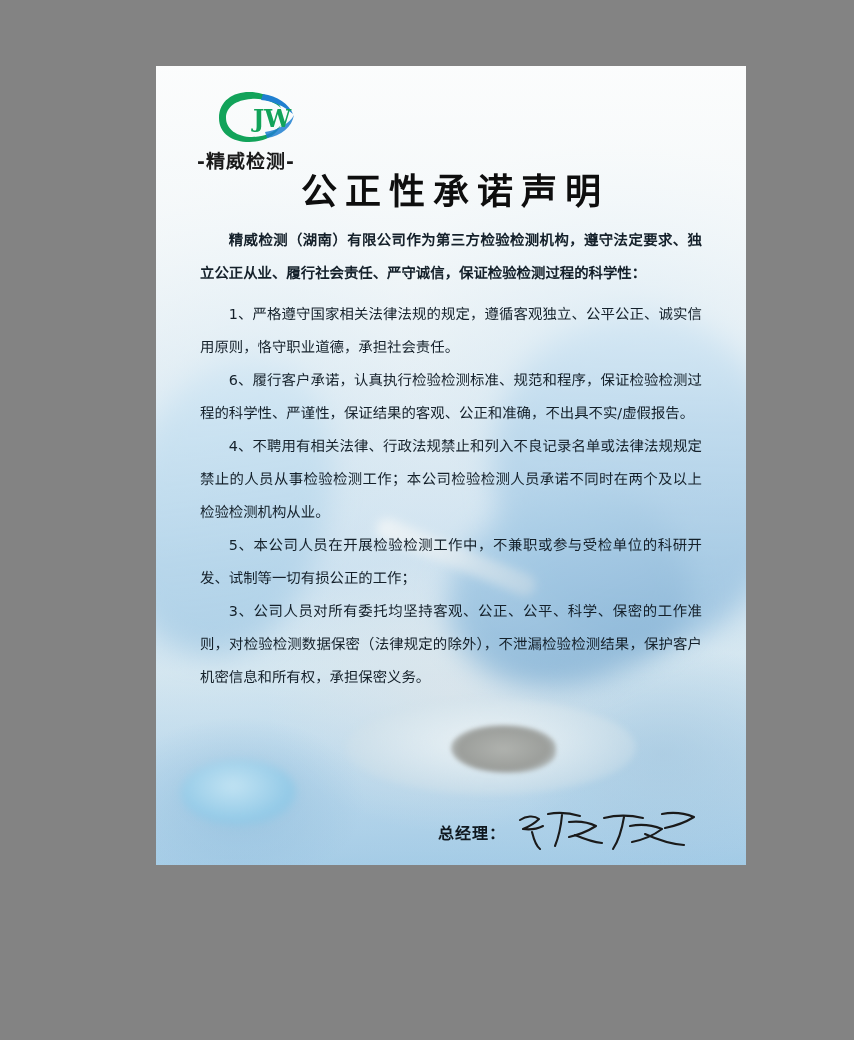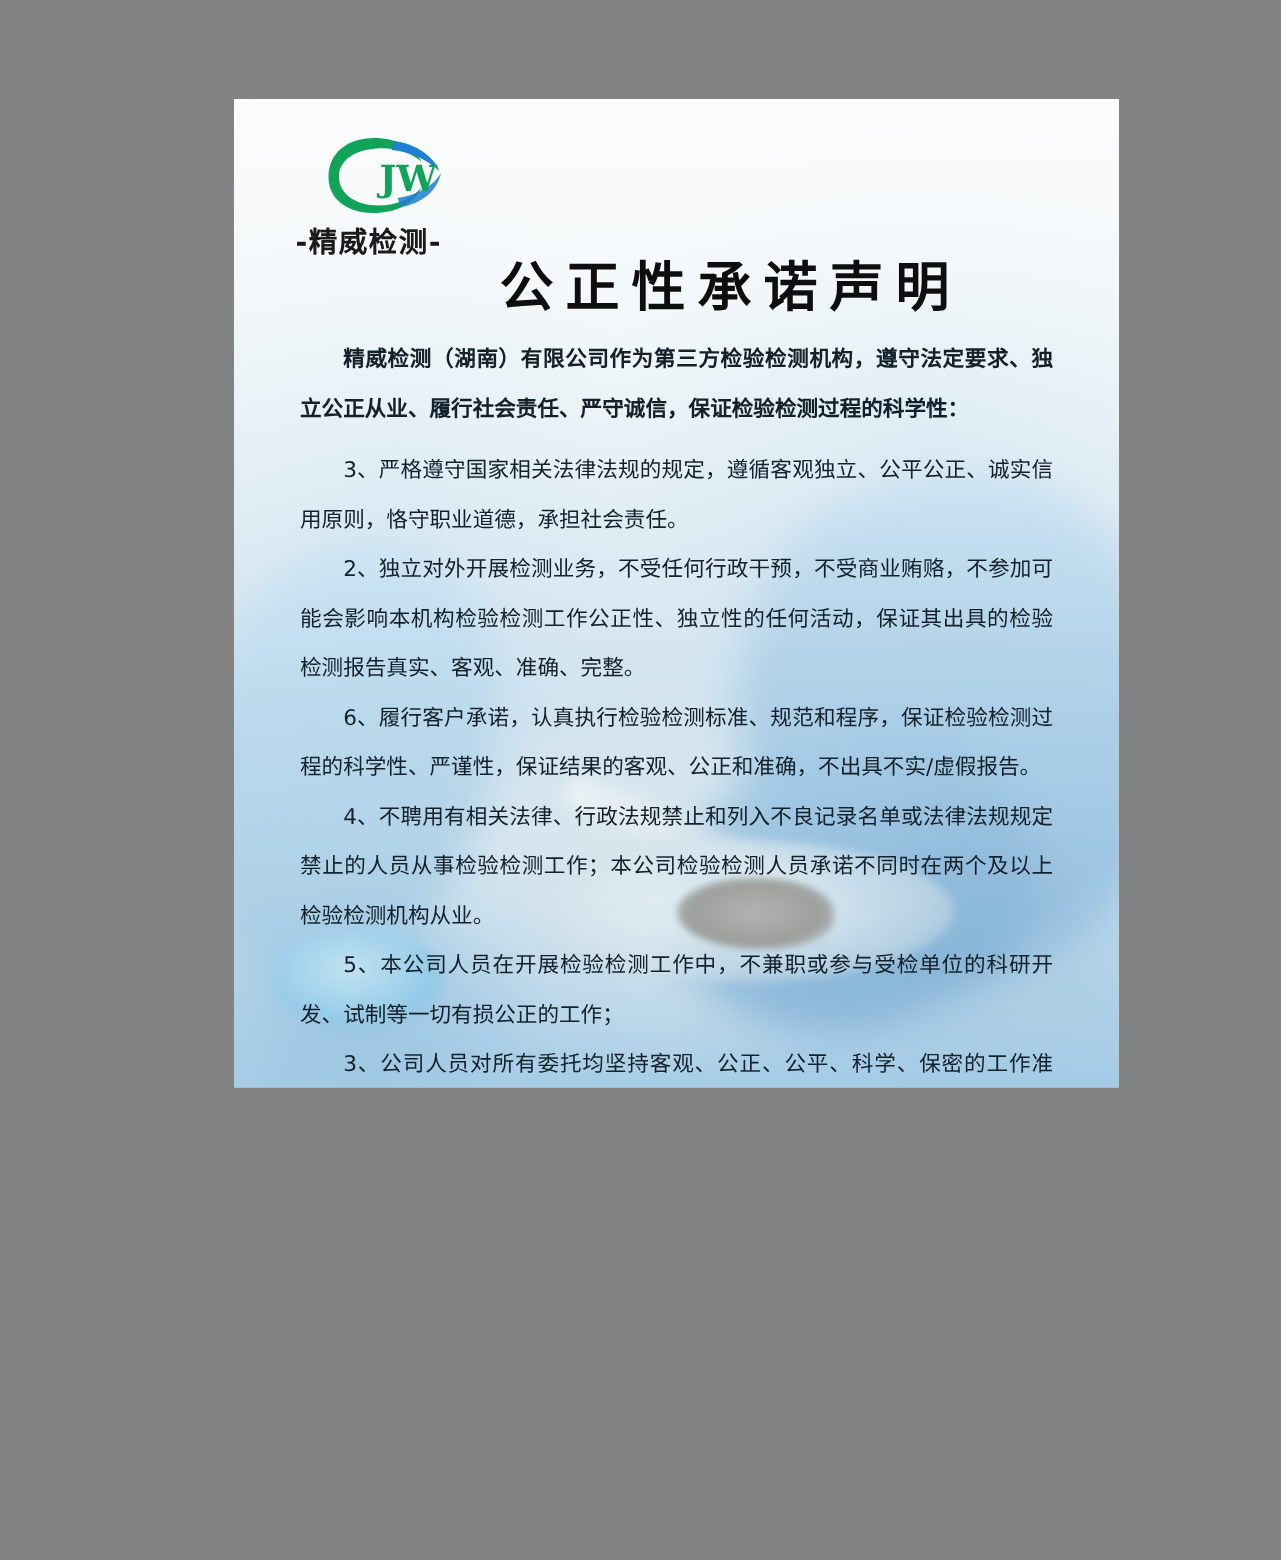--- a/index.html
+++ b/index.html
@@ -21,21 +21,21 @@
     height: 1040px;
     background: #838383;
   }
 
   
   .sheet {
     position: absolute;
     left: 156px;
     top: 66px;
     width: 590px;
-    height: 659px;
+    height: 799px;
     overflow: hidden;
     background: #dfe6ea;
   }
 
   
   .bg-photo {
     position: absolute;
     inset: 0;
     background:
       radial-gradient(ellipse 220px 160px at 86% 86%, rgba(120,170,205,0.55), rgba(120,170,205,0) 70%),
@@ -143,21 +143,20 @@
     top: 96px;
     left: 0;
     width: 590px;
     text-align: center;
     font-family: "DejaVu Serif", serif;
     font-size: 36px;
     font-weight: bold;
     letter-spacing: 8px;
     color: #0e0e0e;
     text-indent: 8px;
-    padding-left: 32px;
   }
 
   .body-text {
     position: absolute;
     top: 158px;
     left: 44px;
     width: 502px;
     color: #14202a;
     font-family: "DejaVu Sans", sans-serif;
     font-size: 14.4px;
@@ -244,22 +243,21 @@
             <text x="40" y="39" font-family="DejaVu Serif, serif" font-size="24" font-weight="bold" fill="#12a35a">JW</text>
           </svg>
         </div>
         <div class="logo-name">-精威检测-</div>
       </div>
 
       <div class="doc-title">公正性承诺声明</div>
 
       <div class="body-text">
         <p class="para lead">精威检测（湖南）有限公司作为第三方检验检测机构，遵守法定要求、独立公正从业、履行社会责任、严守诚信，保证检验检测过程的科学性：</p>
-        <p class="para">3、严格遵守国家相关法律法规的规定，遵循客观独立、公平公正、诚实信用原则，恪守职业道德，承担社会责任。</p>
-        <p class="para">2、独立对外开展检测业务，不受任何行政干预，不受商业贿赂，不参加可能会影响本机构检验检测工作公正性、独立性的任何活动，保证其出具的检验检测报告真实、客观、准确、完整。</p>
+        <p class="para">1、严格遵守国家相关法律法规的规定，遵循客观独立、公平公正、诚实信用原则，恪守职业道德，承担社会责任。</p>
         <p class="para">6、履行客户承诺，认真执行检验检测标准、规范和程序，保证检验检测过程的科学性、严谨性，保证结果的客观、公正和准确，不出具不实/虚假报告。</p>
         <p class="para">4、不聘用有相关法律、行政法规禁止和列入不良记录名单或法律法规规定禁止的人员从事检验检测工作；本公司检验检测人员承诺不同时在两个及以上检验检测机构从业。</p>
         <p class="para">5、本公司人员在开展检验检测工作中，不兼职或参与受检单位的科研开发、试制等一切有损公正的工作；</p>
         <p class="para">3、公司人员对所有委托均坚持客观、公正、公平、科学、保密的工作准则，对检验检测数据保密（法律规定的除外），不泄漏检验检测结果，保护客户机密信息和所有权，承担保密义务。</p>
       </div>
 
       <div class="sign-row">
         <div class="sign-label">总经理：</div>
         <div class="signature">
           <svg viewBox="0 0 190 56" width="190" height="56" aria-hidden="true">

